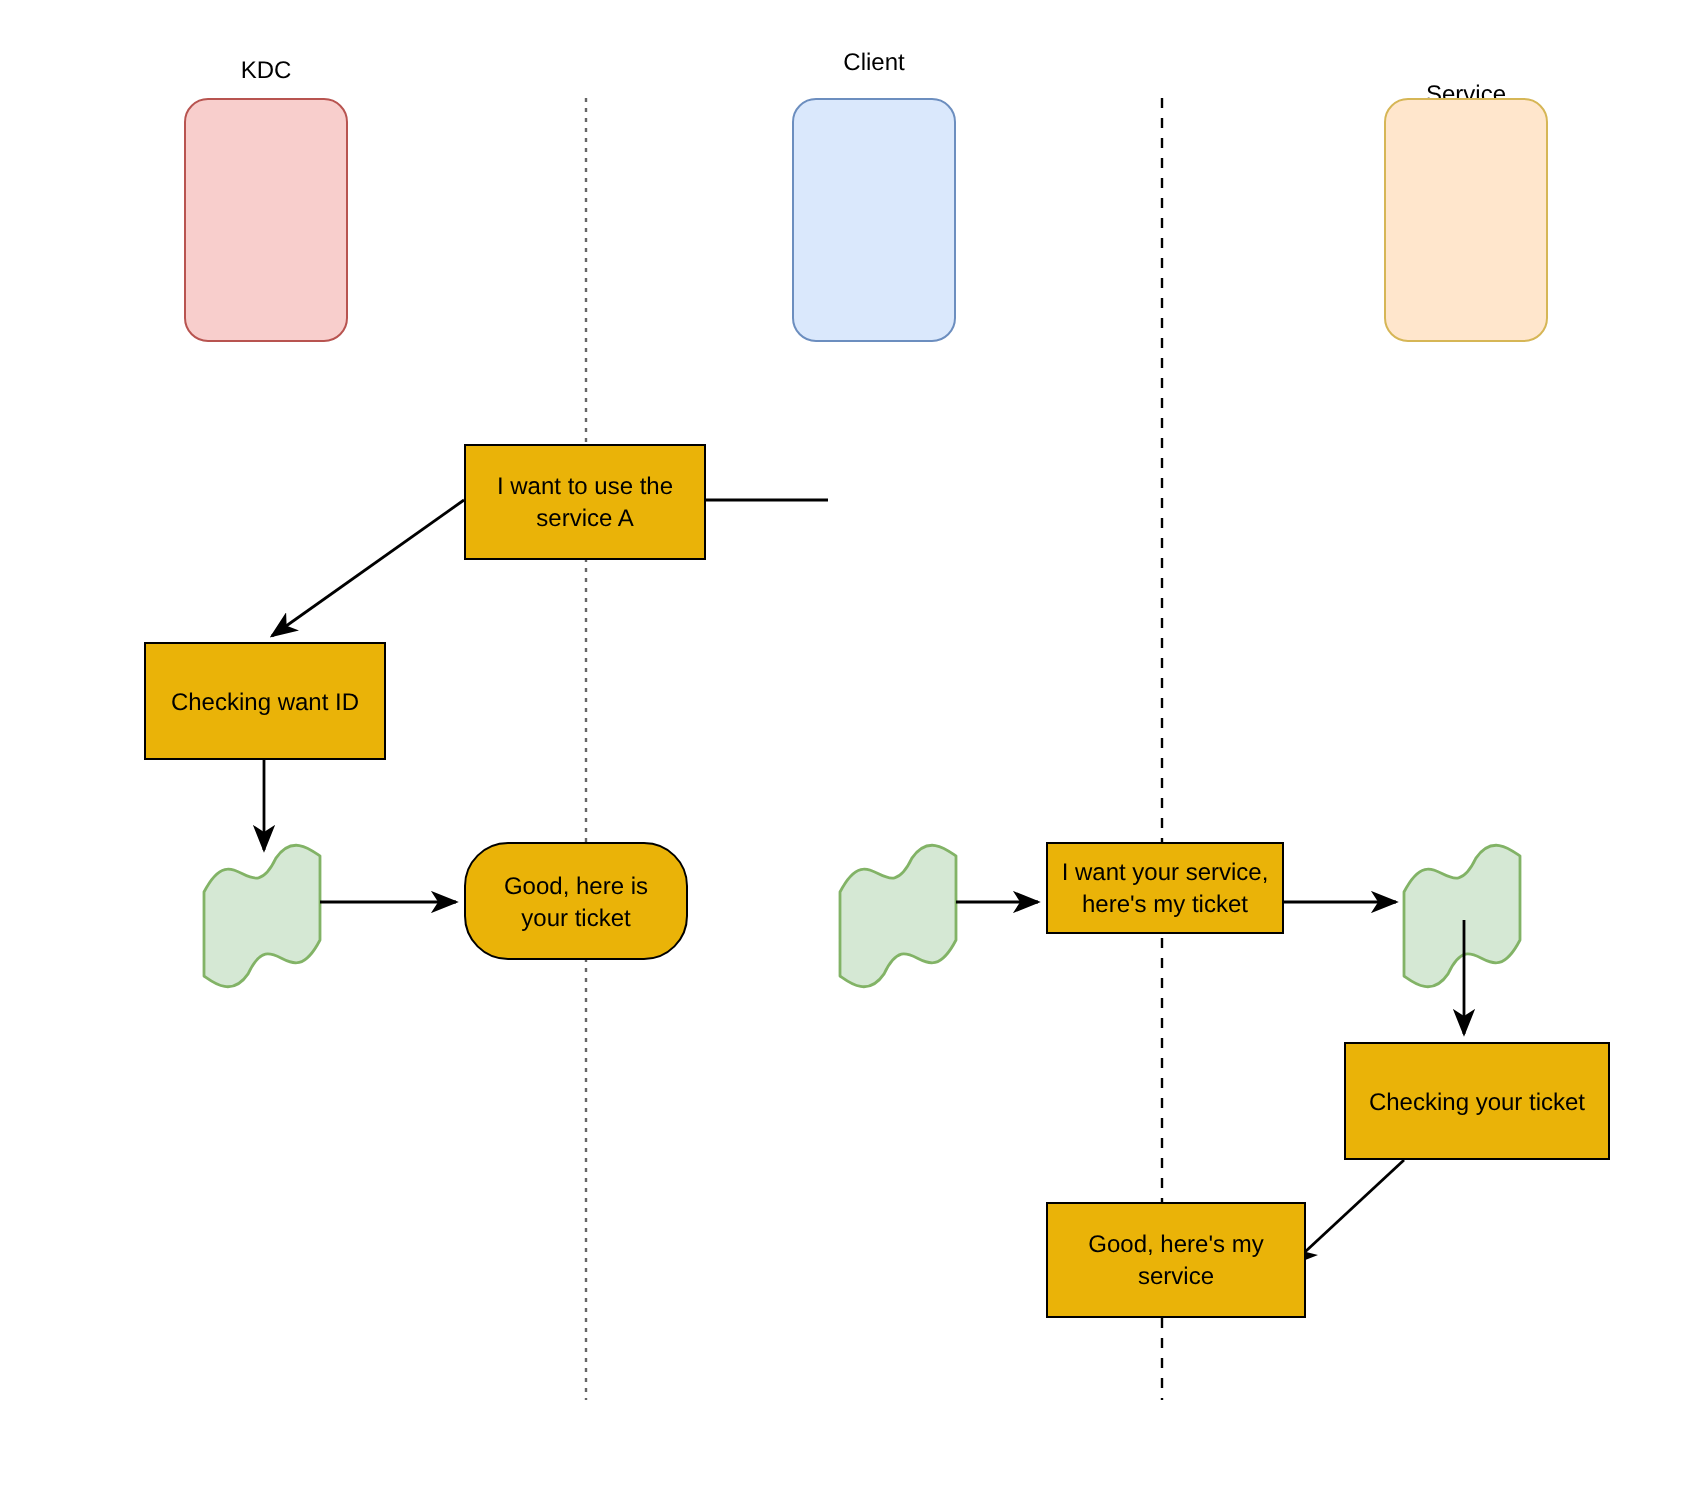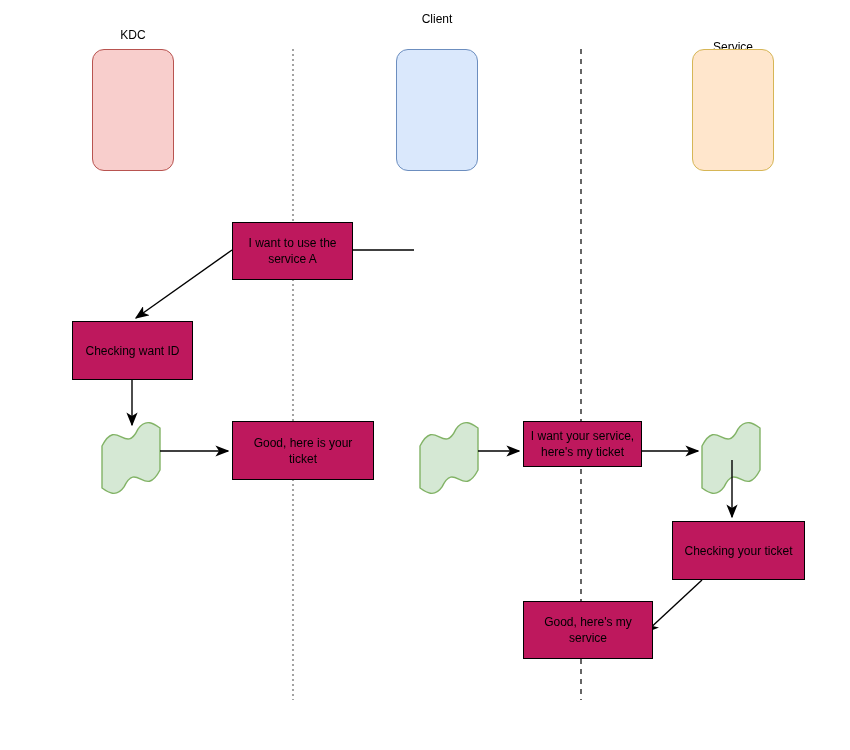--- a/index.html
+++ b/index.html
@@ -36,21 +36,21 @@
     line-height: 14px;
   }
   .lane-box {
     position: absolute;
     border-radius: 12px;
     box-sizing: border-box;
   }
   .msg-box {
     position: absolute;
     box-sizing: border-box;
-    background: #be185d;
+    background: #eab308;
     border: 1px solid #000000;
     display: flex;
     align-items: center;
     justify-content: center;
     text-align: center;
     font-size: 12px;
     color: #000000;
     line-height: 16px;
     padding: 2px 6px;
   }
@@ -83,34 +83,34 @@
         <polyline points="466,451 507,451" fill="none" stroke="#000000" stroke-width="1.4" marker-end="url(#arrowhead)"></polyline>
         <polyline points="630,451 686,451" fill="none" stroke="#000000" stroke-width="1.4" marker-end="url(#arrowhead)"></polyline>
         <polyline points="720,460 720,517" fill="none" stroke="#000000" stroke-width="1.4" marker-end="url(#arrowhead)"></polyline>
         <polyline points="690,580 634,632" fill="none" stroke="#000000" stroke-width="1.4" marker-end="url(#arrowhead)"></polyline>
       </g>
   </svg>
 
   <div id="lanes-container">
       <div class="lane-label" style="left: 80px; top: 28px; width: 82px;">KDC</div>
       <div class="lane-box" style="left: 80px; top: 49px; width: 82px; height: 122px; background: rgb(248, 206, 204); border: 1px solid rgb(184, 84, 80);"></div>
-      <div class="lane-label" style="left: 384px; top: 12px; width: 82px;">Client</div>
+      <div class="lane-label" style="left: 384px; top: 24px; width: 82px;">Client</div>
       <div class="lane-box" style="left: 384px; top: 49px; width: 82px; height: 122px; background: rgb(218, 232, 252); border: 1px solid rgb(108, 142, 191);"></div>
       <div class="lane-label" style="left: 680px; top: 40px; width: 82px;">Service</div>
       <div class="lane-box" style="left: 680px; top: 49px; width: 82px; height: 122px; background: rgb(255, 230, 204); border: 1px solid rgb(214, 182, 86);"></div>
     </div>
 
   <div id="messages-container">
       <div class="msg-box" style="left: 220px; top: 222px; width: 121px; height: 58px;">
         <span>I want to use the service A</span>
       </div>
       <div class="msg-box" style="left: 60px; top: 321px; width: 121px; height: 59px;">
         <span>Checking want ID</span>
       </div>
-      <div class="msg-box" style="left: 220px; top: 421px; width: 142px; height: 59px;">
+      <div class="msg-box" style="left: 220px; top: 421px; width: 112px; height: 59px; border-radius: 22px;">
         <span>Good, here is your ticket</span>
       </div>
       <div class="msg-box" style="left: 511px; top: 421px; width: 119px; height: 46px;">
         <span>I want your service, here's my ticket</span>
       </div>
       <div class="msg-box" style="left: 660px; top: 521px; width: 133px; height: 59px;">
         <span>Checking your ticket</span>
       </div>
       <div class="msg-box" style="left: 511px; top: 601px; width: 130px; height: 58px;">
         <span>Good, here's my service</span>

